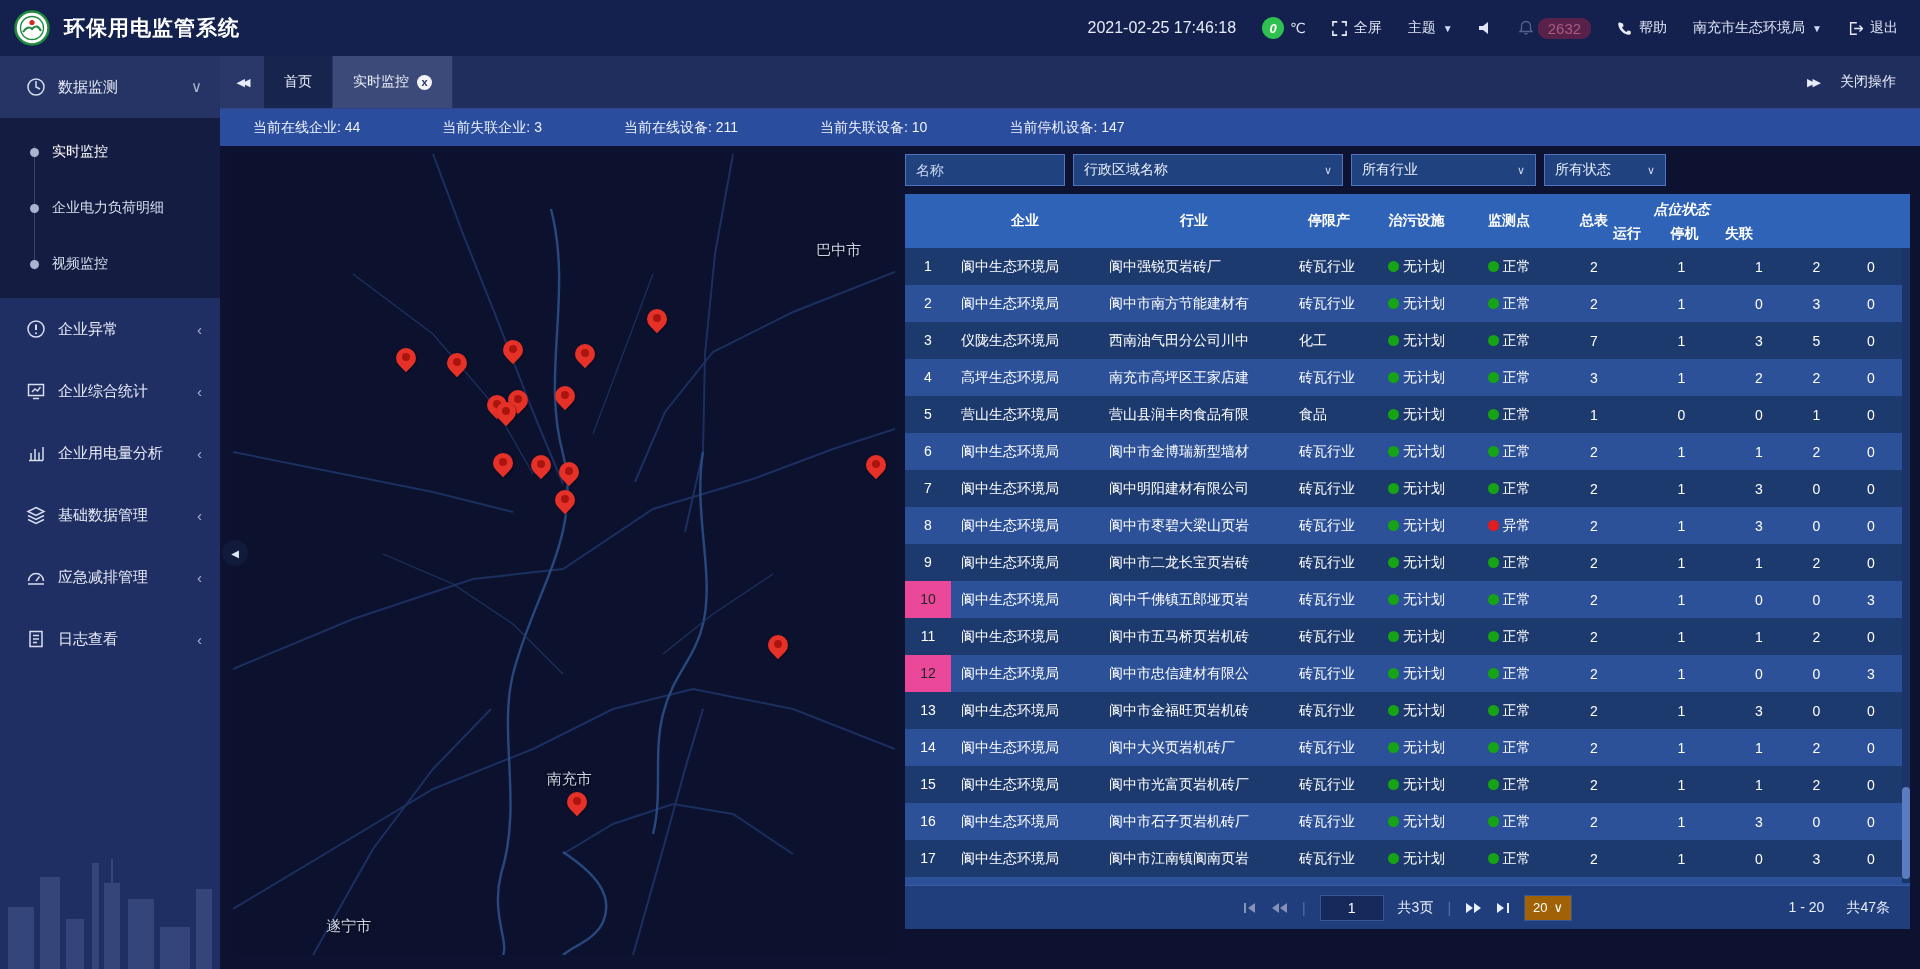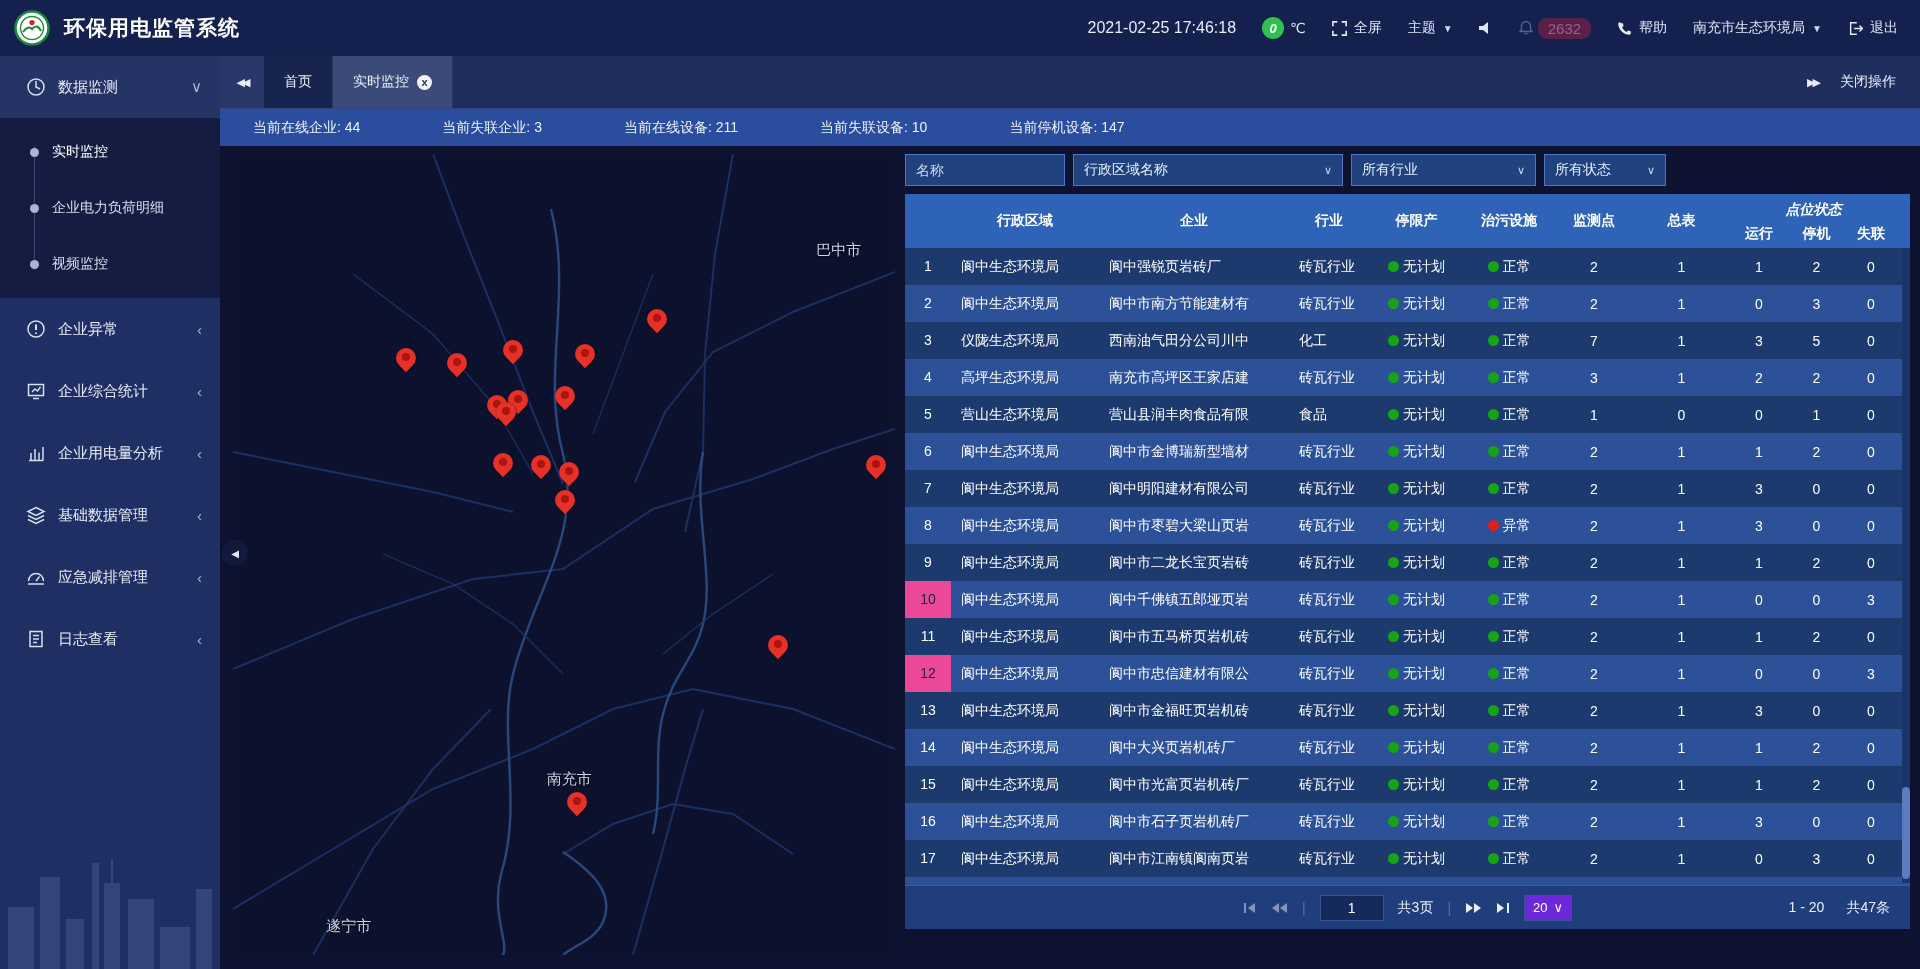--- a/index.html
+++ b/index.html
@@ -124,21 +124,21 @@
   .scrollthumb { position:absolute; bottom:4px; left:0; width:8px; height:92px; background:#5d7cc0;
     border-radius:4px; }
 
   .pager { height:44px; background:#1f3e7b; border-top:1px solid #3a5ca8; flex:none; position:relative;
     display:flex; align-items:center; justify-content:center; gap:14px; color:#e8eefc; font-size:14px; }
   .pgbtn { display:inline-flex; align-items:center; cursor:pointer; }
   .pgbtn svg { display:block; }
   .pg-divider { color:#5570a8; }
   .pg-input { width:64px; height:26px; background:#16295b; border:1px solid #3a5496; color:#fff;
     text-align:center; font-size:14px; outline:none; }
-  .pg-size { height:26px; background:#6d28d9; border:1px solid #3a5496; color:#fff; display:inline-flex;
+  .pg-size { height:26px; background:#a16207; border:1px solid #3a5496; color:#fff; display:inline-flex;
     align-items:center; gap:6px; padding:0 8px; cursor:pointer; font-size:13px; }
   .pg-range { position:absolute; right:20px; display:flex; gap:22px; }
 
   svg.icon { display:block; }
 </style>
 </head>
 <body>
 
 <div class="app">
 
@@ -416,21 +416,20 @@
               <span class="sel-caret">∨</span>
             </div>
             <div class="select w-status">
               <span>所有状态</span>
               <span class="sel-caret">∨</span>
             </div>
           </div>
 
           <div class="thead">
             <div class="th"></div>
-            <div class="th">行政区域</div>
             <div class="th">企业</div>
             <div class="th">行业</div>
             <div class="th">停限产</div>
             <div class="th">治污设施</div>
             <div class="th">监测点</div>
             <div class="th">总表</div>
             <div class="th group">
               <div class="group-label">点位状态</div>
               <div class="group-cols">
                 <span>运行</span>

